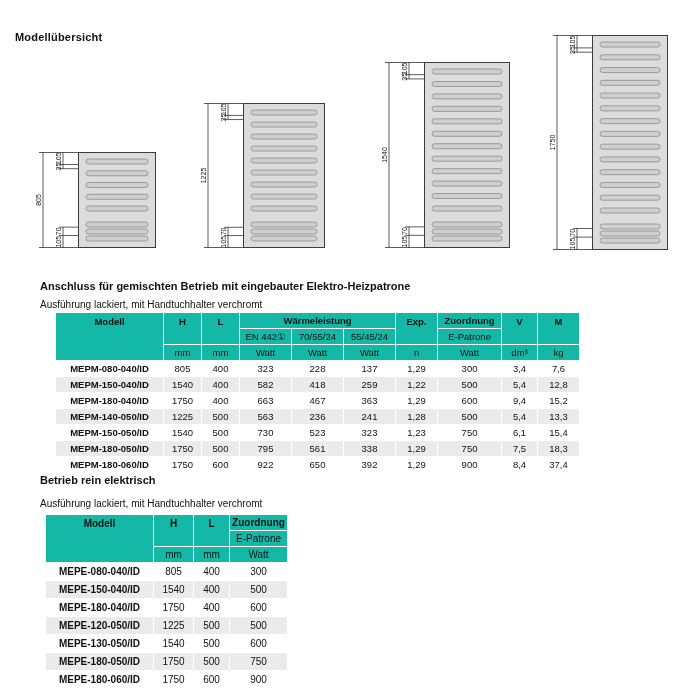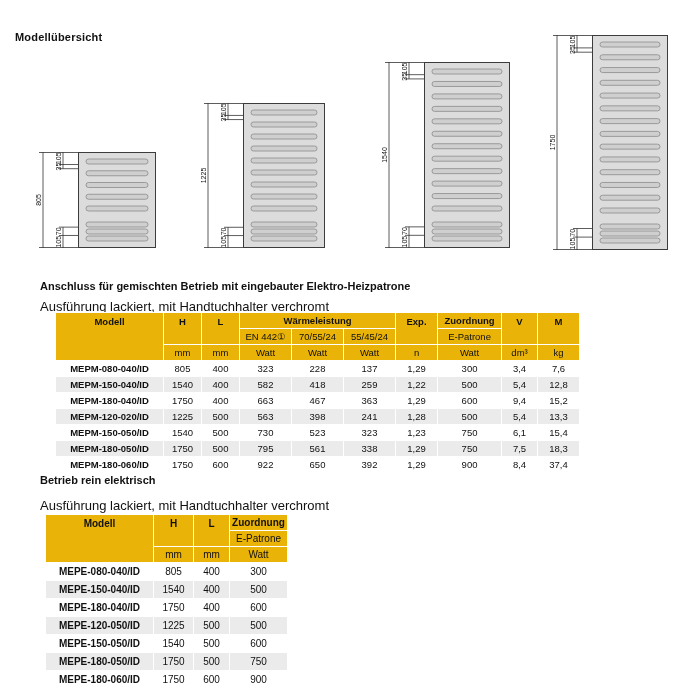--- a/index.html
+++ b/index.html
@@ -4,37 +4,37 @@
 <style>
   html,body{margin:0;padding:0}
   body{
     width:700px;height:700px;position:relative;overflow:hidden;
     background:#ffffff;color:#111;
     font-family:"Liberation Sans", sans-serif;
   }
   .abs{position:absolute}
   #page-title{left:15px;top:31px;font-size:11px;font-weight:bold;letter-spacing:.2px}
   .sec-title{font-size:11px;font-weight:bold}
-  .sec-sub{font-size:13px}
+  .sec-sub{font-size:10px}
   #sec1-title{left:40px;top:280px}
   #sec1-sub{left:40px;top:299px}
   #sec2-title{left:40px;top:474px}
   #sec2-sub{left:40px;top:498px}
 
   .diagram{position:absolute}
   .diagram svg{display:block}
 
   table.data{position:absolute;border-collapse:collapse;table-layout:fixed;font-size:9.5px}
   #table1{left:55px;top:312px;width:524px}
   #table2{left:45px;top:514px;width:242px;font-size:10px}
   .data th,.data td{
     border:1px solid #ffffff;text-align:center;padding:1px 2px;
     font-weight:normal;white-space:nowrap;overflow:hidden
   }
-  .data thead th{background:#eab308;height:13px}
+  .data thead th{background:#14b8a6;height:13px}
   .data th.b{font-weight:bold}
   .data th.vt{vertical-align:top;padding-top:3px}
   .data tbody td{background:#ffffff;height:13px}
   #table2 tbody td{height:15px}
   .data tbody tr:nth-child(even) td{background:#ebebeb}
   .data td.model{font-weight:bold}
 </style>
 </head>
 <body>
 
@@ -247,25 +247,25 @@
         <td>400</td>
         <td>663</td>
         <td>467</td>
         <td>363</td>
         <td>1,29</td>
         <td>600</td>
         <td>9,4</td>
         <td>15,2</td>
       </tr>
       <tr>
-        <td class="model">MEPM-120-020/ID</td>
+        <td class="model">MEPM-140-050/ID</td>
         <td>1225</td>
         <td>500</td>
         <td>563</td>
-        <td>398</td>
+        <td>236</td>
         <td>241</td>
         <td>1,28</td>
         <td>500</td>
         <td>5,4</td>
         <td>13,3</td>
       </tr>
       <tr>
         <td class="model">MEPM-150-050/ID</td>
         <td>1540</td>
         <td>500</td>
@@ -349,21 +349,21 @@
         <td>400</td>
         <td>600</td>
       </tr>
       <tr>
         <td class="model">MEPE-120-050/ID</td>
         <td>1225</td>
         <td>500</td>
         <td>500</td>
       </tr>
       <tr>
-        <td class="model">MEPE-150-050/ID</td>
+        <td class="model">MEPE-130-050/ID</td>
         <td>1540</td>
         <td>500</td>
         <td>600</td>
       </tr>
       <tr>
         <td class="model">MEPE-180-050/ID</td>
         <td>1750</td>
         <td>500</td>
         <td>750</td>
       </tr>

